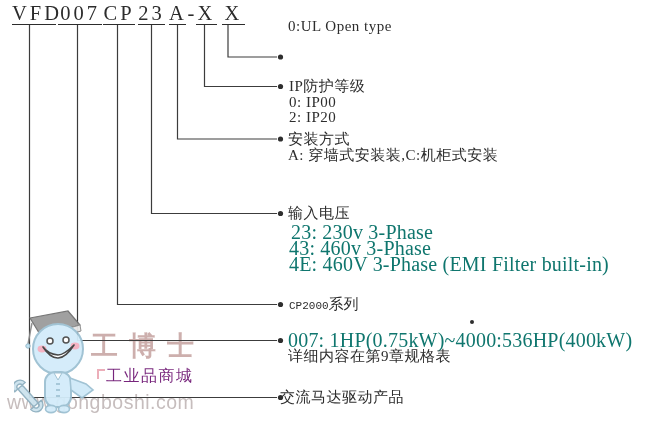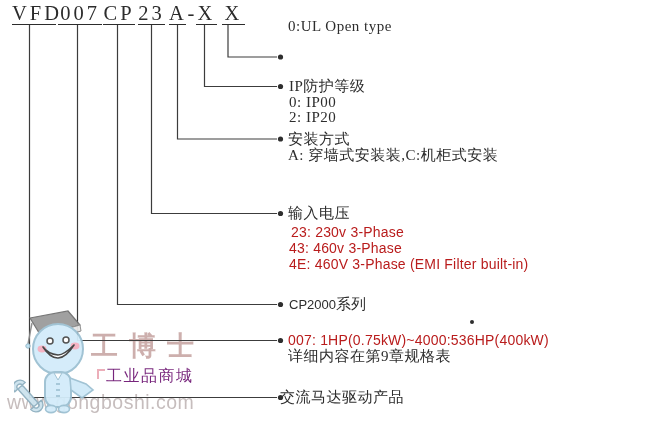--- a/index.html
+++ b/index.html
@@ -10,23 +10,23 @@
   .abs{position:absolute;}
   
   .seg{
     position:absolute;top:1px;height:23px;line-height:24px;
     font-size:20.5px;letter-spacing:3px;text-align:center;
     border-bottom:1.6px solid #2c2c2c;color:#2c2c2c;white-space:nowrap;
   }
   .seg.nounder{border-bottom:none;}
   
   .serifblock{font-size:15px;line-height:15.5px;letter-spacing:0.5px;white-space:nowrap;color:#2d2d2d;}
-  .sansblock{font-family:Liberation Sans, sans-serif;font-size:14px;line-height:16px;letter-spacing:0.2px;white-space:nowrap;color:#b91c1c;}
+  .sansblock{font-family:Liberation Serif, serif;font-size:20px;line-height:16px;letter-spacing:0.2px;white-space:nowrap;color:#0f766e;}
   .seriesline{font-size:15px;line-height:15.5px;white-space:nowrap;}
-  .seriesline .en{font-family:Liberation Sans, sans-serif;font-size:13px;}
+  .seriesline .en{font-family:Liberation Mono, monospace;font-size:11px;}
   
   .wm-brand{
     font-weight:bold;font-size:27px;letter-spacing:11px;color:#c9a9a7;opacity:.92;white-space:nowrap;
   }
   .wm-tagline{font-size:16px;letter-spacing:1.5px;color:#701a75;opacity:.95;white-space:nowrap;}
   .wm-url{font-family:"Liberation Sans","DejaVu Sans",sans-serif;font-size:19.5px;color:#c3baba;opacity:.95;letter-spacing:.5px;white-space:nowrap;}
   .wm-corner{width:6px;height:8px;border-left:2px solid #eba6b2;border-top:2px solid #eba6b2;opacity:.9;}
   svg{display:block;}
 </style>
 </head>

